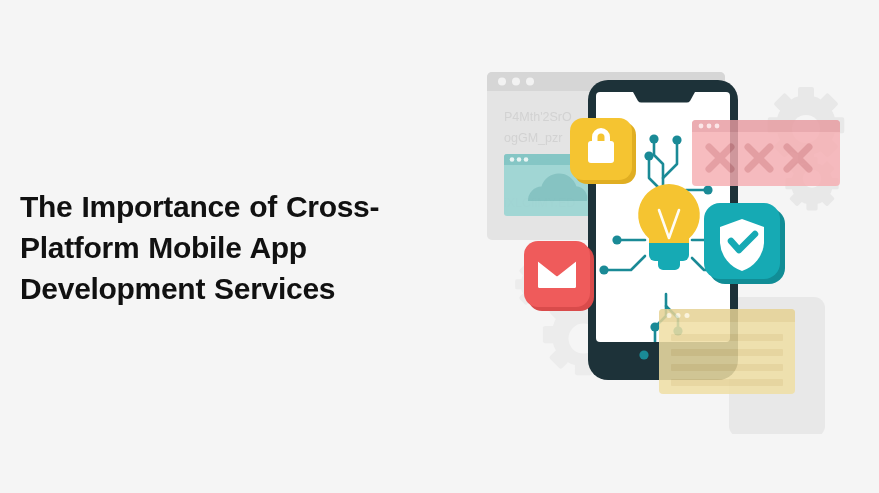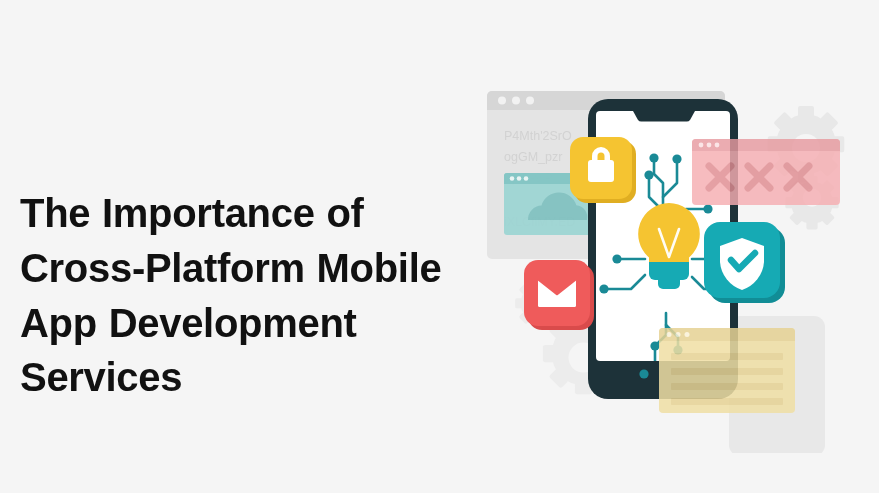--- a/index.html
+++ b/index.html
@@ -27,32 +27,32 @@
   .headline-block {
     position: absolute;
     left: 20px;
     top: 186px;
     width: 430px;
   }
   .headline {
     margin: 0;
     font-family: "Liberation Sans", sans-serif;
     font-weight: 700;
-    font-size: 40px;
+    font-size: 30px;
     line-height: 1.37;
     letter-spacing: -0.3px;
     color: #111111;
     word-spacing: 1px;
   }
 
   
   .illustration {
     position: absolute;
     left: 470px;
-    top: 63px;
+    top: 44px;
     width: 409px;
     height: 390px;
   }
   .illustration svg {
     display: block;
     width: 100%;
     height: 100%;
   }
 </style>
 </head>

